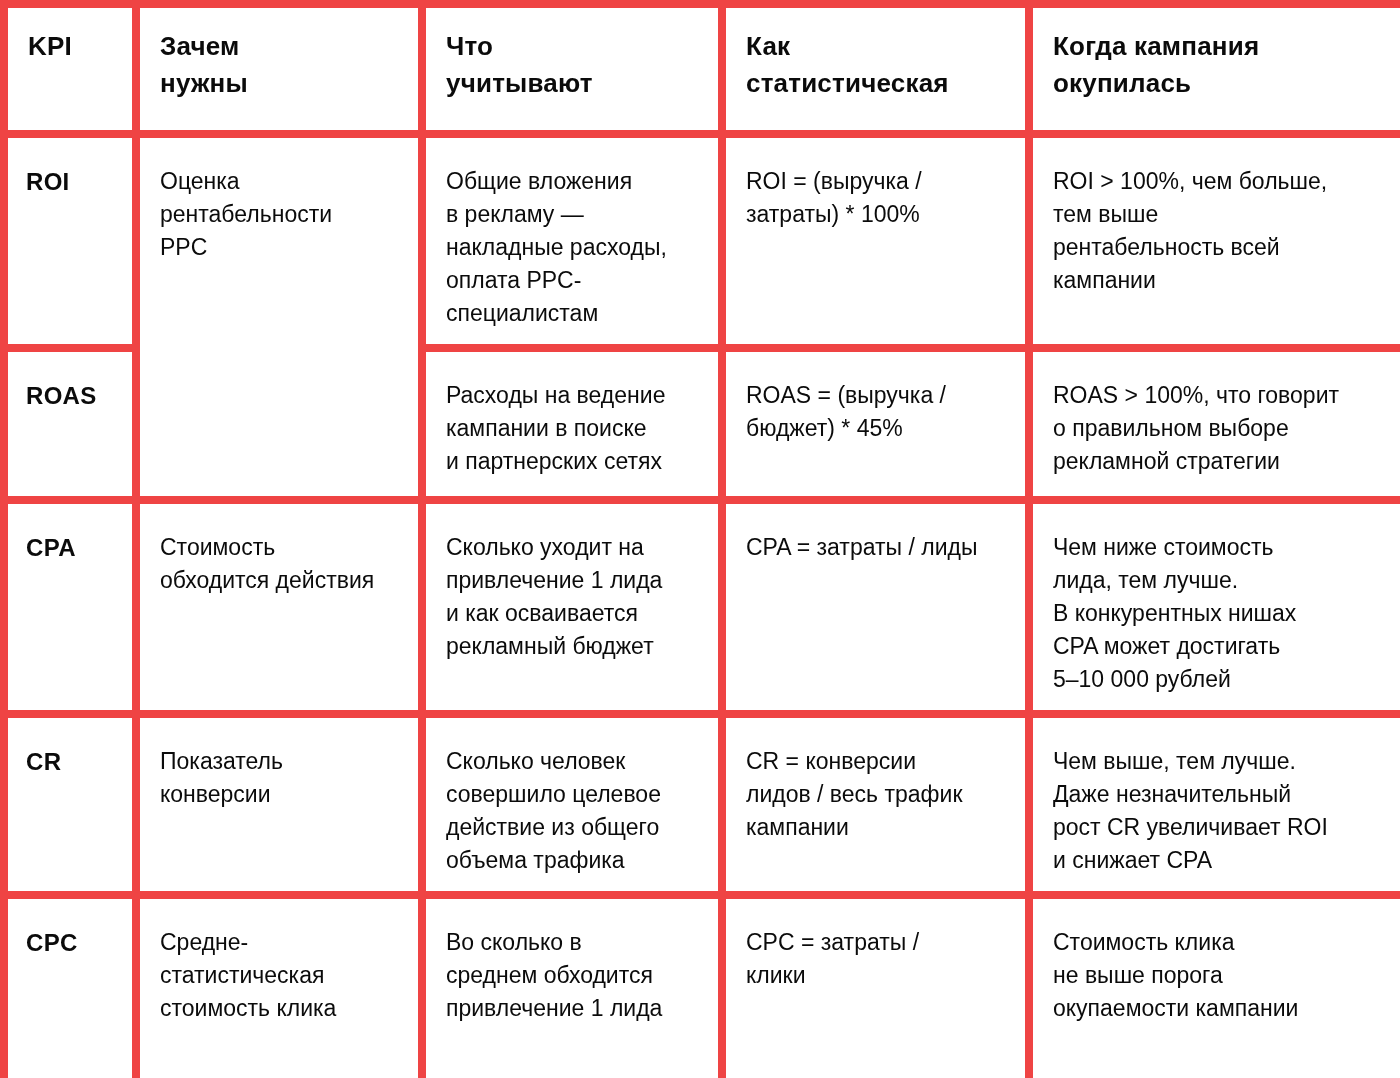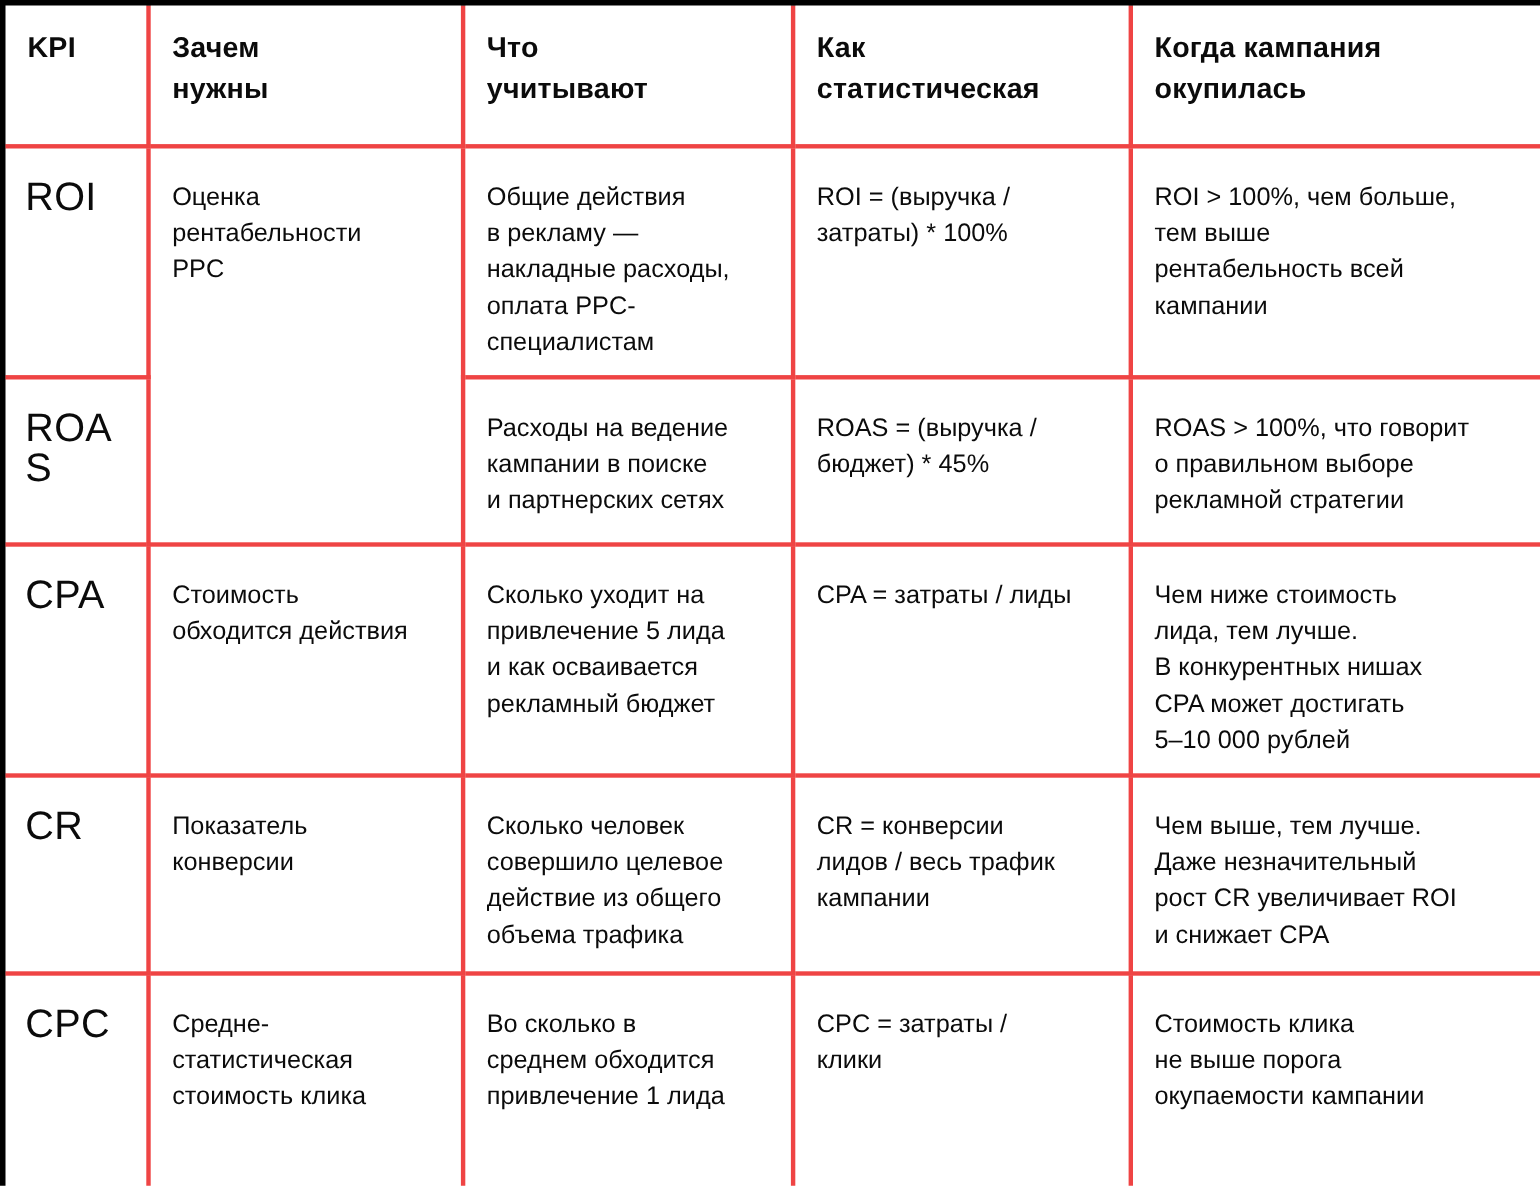--- a/index.html
+++ b/index.html
@@ -16,42 +16,42 @@
     border-collapse: collapse;
     table-layout: fixed;
     width: 1400px;
     height: 1078px;
     background: #ffffff;
     font-family: "Liberation Sans", "DejaVu Sans", sans-serif;
     color: #0b0b0b;
   }
   table.kpi-table th,
   table.kpi-table td {
-    border: 4px solid #ef4444;
+    border: 8px solid #ef4444;
     vertical-align: top;
     text-align: left;
     white-space: pre-line;
     overflow: hidden;
     word-wrap: break-word;
     box-sizing: border-box;
   }
   table.kpi-table {
     border: 5px solid #000000;
   }
   th.col-header {
     font-size: 26px;
     line-height: 37px;
     font-weight: bold;
     padding: 20px 18px 10px 20px;
     letter-spacing: 0.2px;
   }
   td.kpi-cell {
-    font-size: 36px;
+    font-size: 24px;
     line-height: 36px;
-    font-weight: normal;
+    font-weight: bold;
     padding: 26px 10px 10px 18px;
     letter-spacing: 0.3px;
   }
   td.body-cell {
     font-size: 23px;
     line-height: 33px;
     font-weight: normal;
     padding: 27px 16px 14px 20px;
     margin-top: 23px;
   }
@@ -90,21 +90,21 @@
 статистическая</th>
     <th class="col-header">Когда кампания
 окупилась</th>
   </tr>
 
   <tr class="r-roi">
     <td class="kpi-cell">ROI</td>
     <td class="body-cell" rowspan="2">Оценка
 рентабельности
 PPC</td>
-    <td class="body-cell">Общие действия
+    <td class="body-cell">Общие вложения
 в рекламу —
 накладные расходы,
 оплата PPC-
 специалистам</td>
     <td class="body-cell">ROI = (выручка /
 затраты) * 100%</td>
     <td class="body-cell">ROI &gt; 100%, чем больше,
 тем выше
 рентабельность всей
 кампании</td>
@@ -120,21 +120,21 @@
     <td class="body-cell">ROAS &gt; 100%, что говорит
 о правильном выборе
 рекламной стратегии</td>
   </tr>
 
   <tr class="r-cpa">
     <td class="kpi-cell">CPA</td>
     <td class="body-cell">Стоимость
 обходится действия</td>
     <td class="body-cell">Сколько уходит на
-привлечение 5 лида
+привлечение 1 лида
 и как осваивается
 рекламный бюджет</td>
     <td class="body-cell">CPA = затраты / лиды</td>
     <td class="body-cell">Чем ниже стоимость
 лида, тем лучше.
 В конкурентных нишах
 CPA может достигать
 5–10 000 рублей</td>
   </tr>
 

